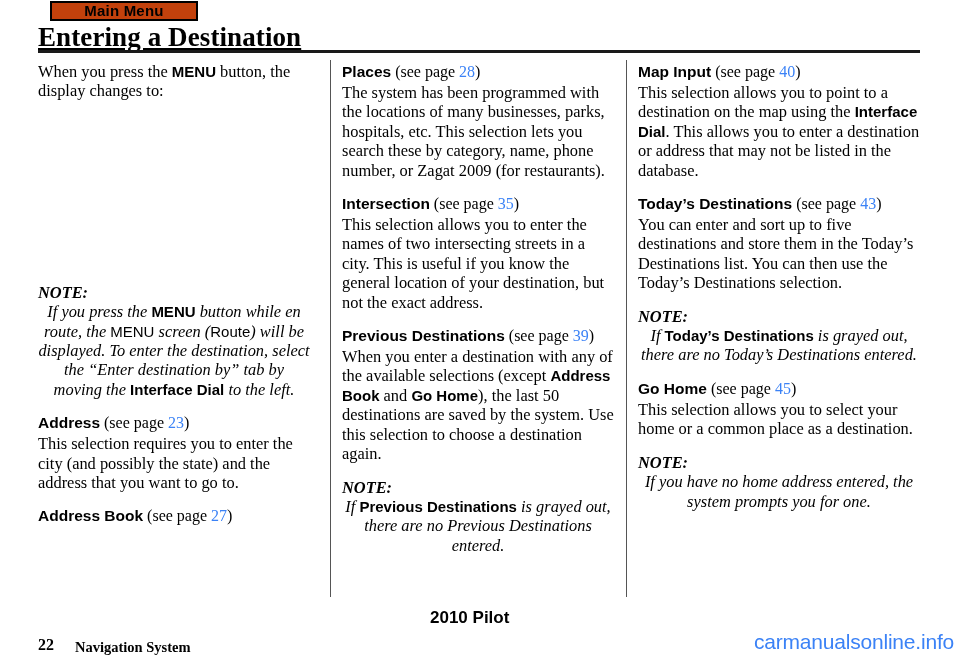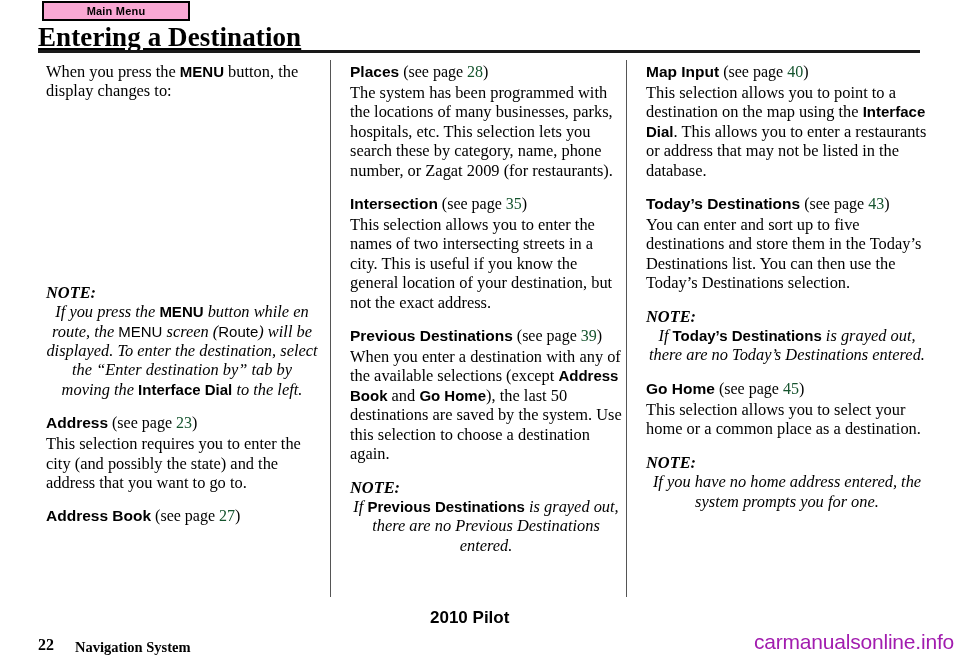--- a/index.html
+++ b/index.html
@@ -13,32 +13,32 @@
     position: relative;
     overflow: hidden;
     font-family: "Liberation Serif", "DejaVu Serif", serif;
     color: #000000;
     -webkit-font-smoothing: antialiased;
   }
 
   
   .tab-box {
     position: absolute;
-    left: 42px;
+    left: 50px;
     top: 1px;
     width: 148px;
     height: 20px;
     border: 2px solid #000000;
     box-sizing: border-box;
-    background: #f9a8d4;
+    background: #c2410c;
     text-align: center;
     line-height: 16px;
     font-family: "Liberation Sans", "DejaVu Sans", sans-serif;
     font-weight: bold;
-    font-size: 11px;
+    font-size: 15px;
     letter-spacing: 0.2px;
   }
   .page-title {
     position: absolute;
     left: 38px;
     top: 22px;
     font-family: "Liberation Serif", "DejaVu Serif", serif;
     font-weight: bold;
     font-size: 27px;
     letter-spacing: 0.1px;
@@ -61,21 +61,21 @@
     width: 1px;
     height: 537px;
     background: #555555;
   }
   .col-divider.d1 { left: 330px; }
   .col-divider.d2 { left: 626px; }
 
   
   .columns {
     position: absolute;
-    left: 8px;
+    left: 0;
     top: 62px;
     width: 812px;
     height: 530px;
   }
   .col {
     position: absolute;
     top: 0;
     width: 272px;
   }
   .col.c1 { left: 38px; }
@@ -91,21 +91,21 @@
     font-weight: bold;
     font-size: 15.5px;
     line-height: 20px;
     margin-bottom: 1px;
   }
   .heading .ref {
     font-family: "Liberation Serif", "DejaVu Serif", serif;
     font-weight: normal;
     font-size: 16px;
   }
-  .ref .pnum { color: #14532d; }
+  .ref .pnum { color: #3b82f6; }
 
   .body-text {
     font-family: "Liberation Serif", "DejaVu Serif", serif;
     font-size: 16.4px;
     line-height: 19.4px;
     text-align: left;
   }
   .body-text .sans-bold {
     font-family: "Liberation Sans", "DejaVu Sans", sans-serif;
     font-weight: bold;
@@ -165,21 +165,21 @@
     font-family: "Liberation Sans", "DejaVu Sans", sans-serif;
     font-weight: bold;
     font-size: 17px;
   }
   .watermark {
     position: absolute;
     right: 6px;
     bottom: 2px;
     font-family: "Liberation Sans", "DejaVu Sans", sans-serif;
     font-size: 21px;
-    color: #a21caf;
+    color: #3b82f6;
     letter-spacing: -0.2px;
   }
 </style>
 </head>
 <body>
 
 <div class="tab-box">
   <span>Main Menu</span>
 </div>
 
@@ -258,21 +258,21 @@
 
   </div>
 
   <div class="col c3">
 
     <div class="block">
       <div class="heading">
         <span>Map Input</span><span class="ref"> <span>(see page </span><span class="pnum">40</span><span>)</span></span>
       </div>
       <div class="body-text">
-        <span>This selection allows you to point to a destination on the map using the </span><span class="sans-bold">Interface Dial</span><span>. This allows you to enter a restaurants or address that may not be listed in the database.</span>
+        <span>This selection allows you to point to a destination on the map using the </span><span class="sans-bold">Interface Dial</span><span>. This allows you to enter a destination or address that may not be listed in the database.</span>
       </div>
     </div>
 
     <div class="block spacer-note">
       <div class="heading">
         <span>Today’s Destinations</span><span class="ref"> <span>(see page </span><span class="pnum">43</span><span>)</span></span>
       </div>
       <div class="body-text">You can enter and sort up to five destinations and store them in the Today’s Destinations list. You can then use the Today’s Destinations selection.</div>
     </div>
 

